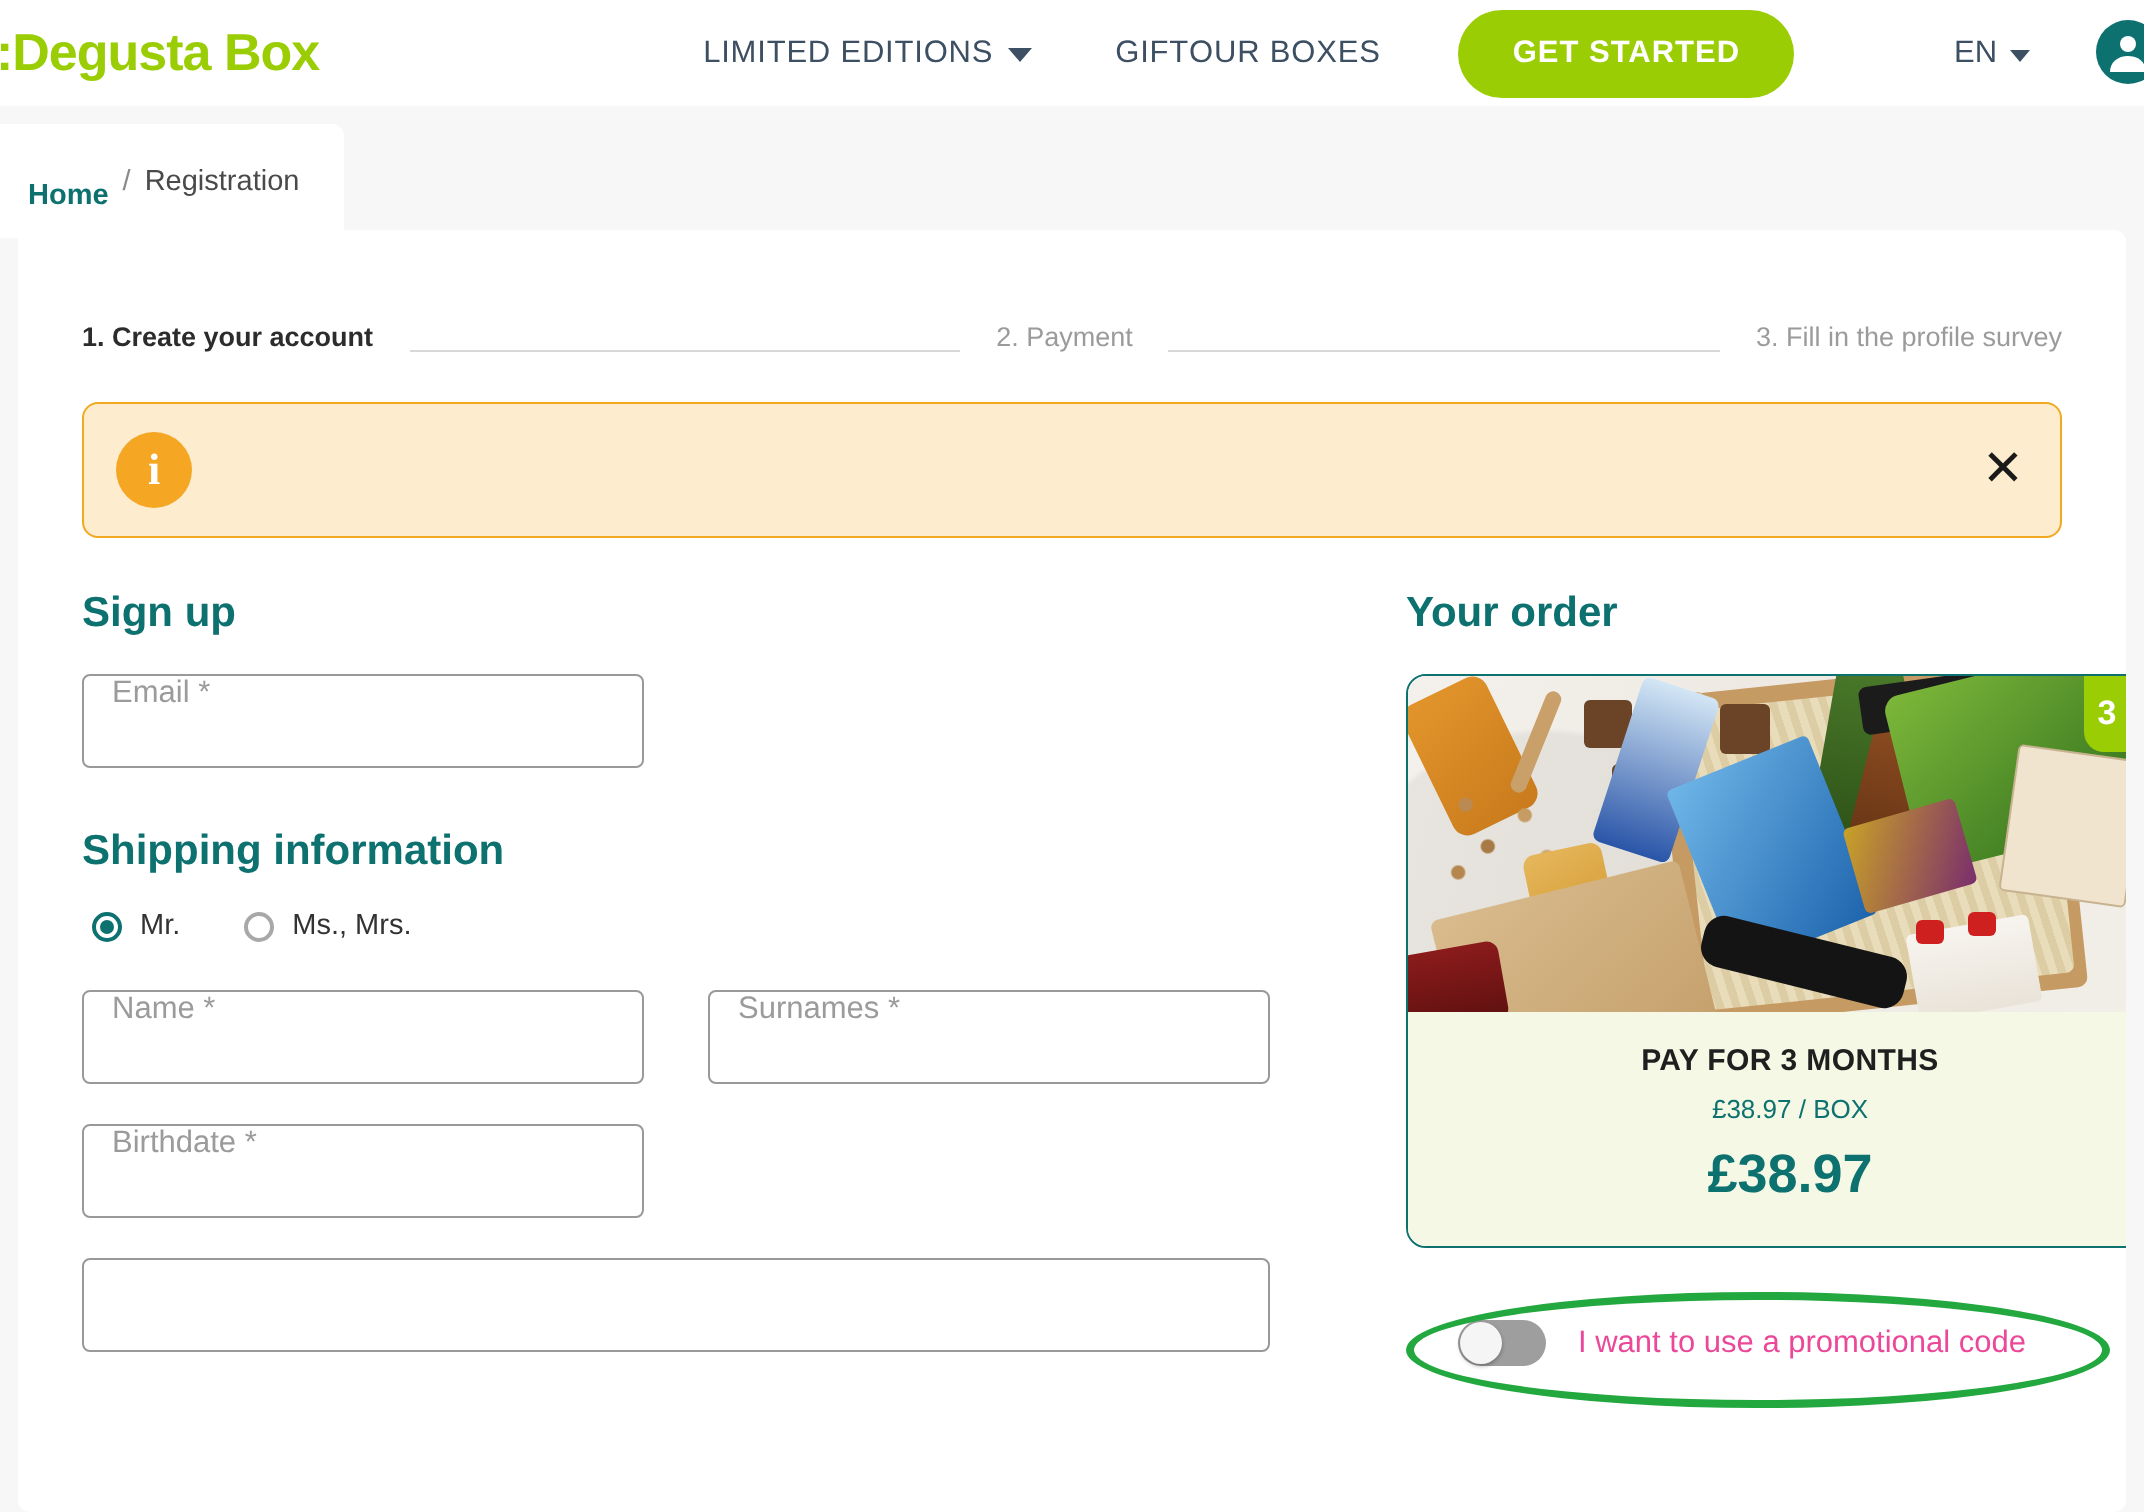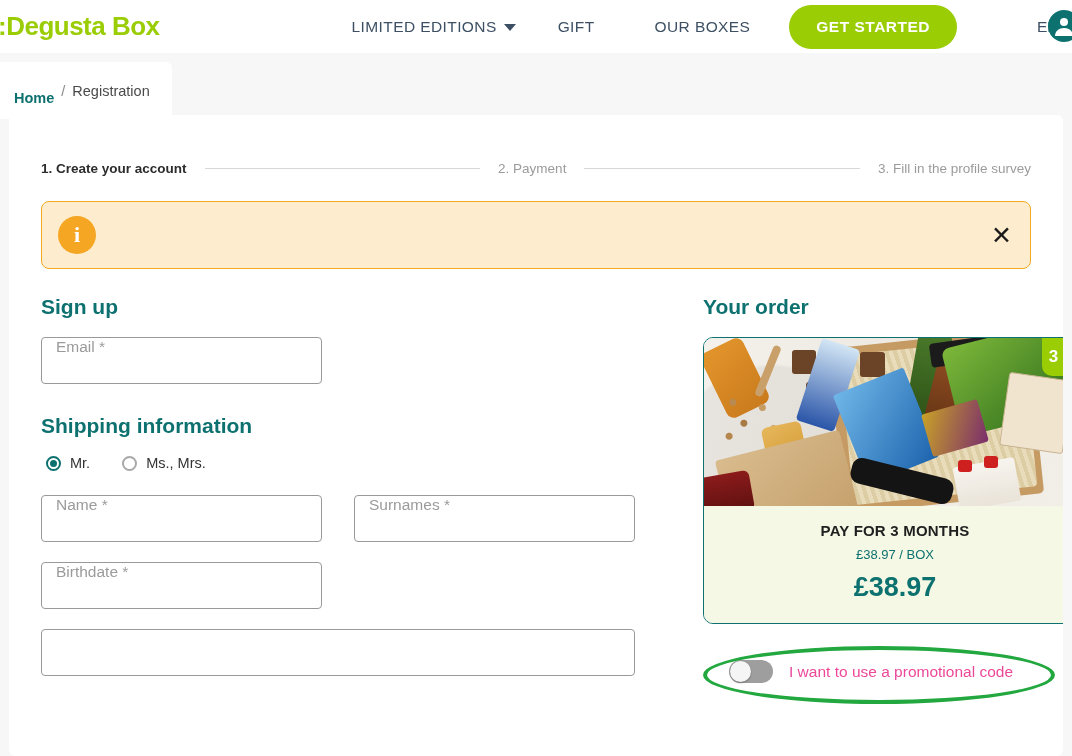--- a/index.html
+++ b/index.html
@@ -38,21 +38,21 @@
     font-size: 15.5px;
     color: #3d4f63;
     letter-spacing: 0.4px;
     display: flex;
     align-items: center;
     gap: 7px;
     white-space: nowrap;
     cursor: pointer;
   }
   .nav-item.li-ed { margin-right: 42px; }
-  .nav-item.gift { margin-right: 60px; }
+  .nav-item.gift { }
   .caret {
     display: inline-block;
     width: 0; height: 0;
     border-left: 6px solid transparent;
     border-right: 6px solid transparent;
     border-top: 7px solid #3d4f63;
     margin-top: 2px;
   }
   .cta {
     margin-left: 39px;
@@ -112,21 +112,21 @@
     border-radius: 6px;
     margin: 0 9px;
     height: 641px;
     padding: 22px 22px 0 22px;
     overflow: hidden;
   }
 
   
   .stepper {
     display: flex;
-    align-items: center;
+    align-items: flex-end;
     padding: 24px 10px 0 10px;
     gap: 4px;
   }
   .step { font-size: 13.5px; white-space: nowrap; }
   .step.active { color: #2c2c2c; font-weight: bold; }
   .step.idle { color: #9b9b9b; }
   .step-line { flex: 1; height: 1px; background: #d8d8d8; margin: 0 14px; }
 
   
   .alert {

